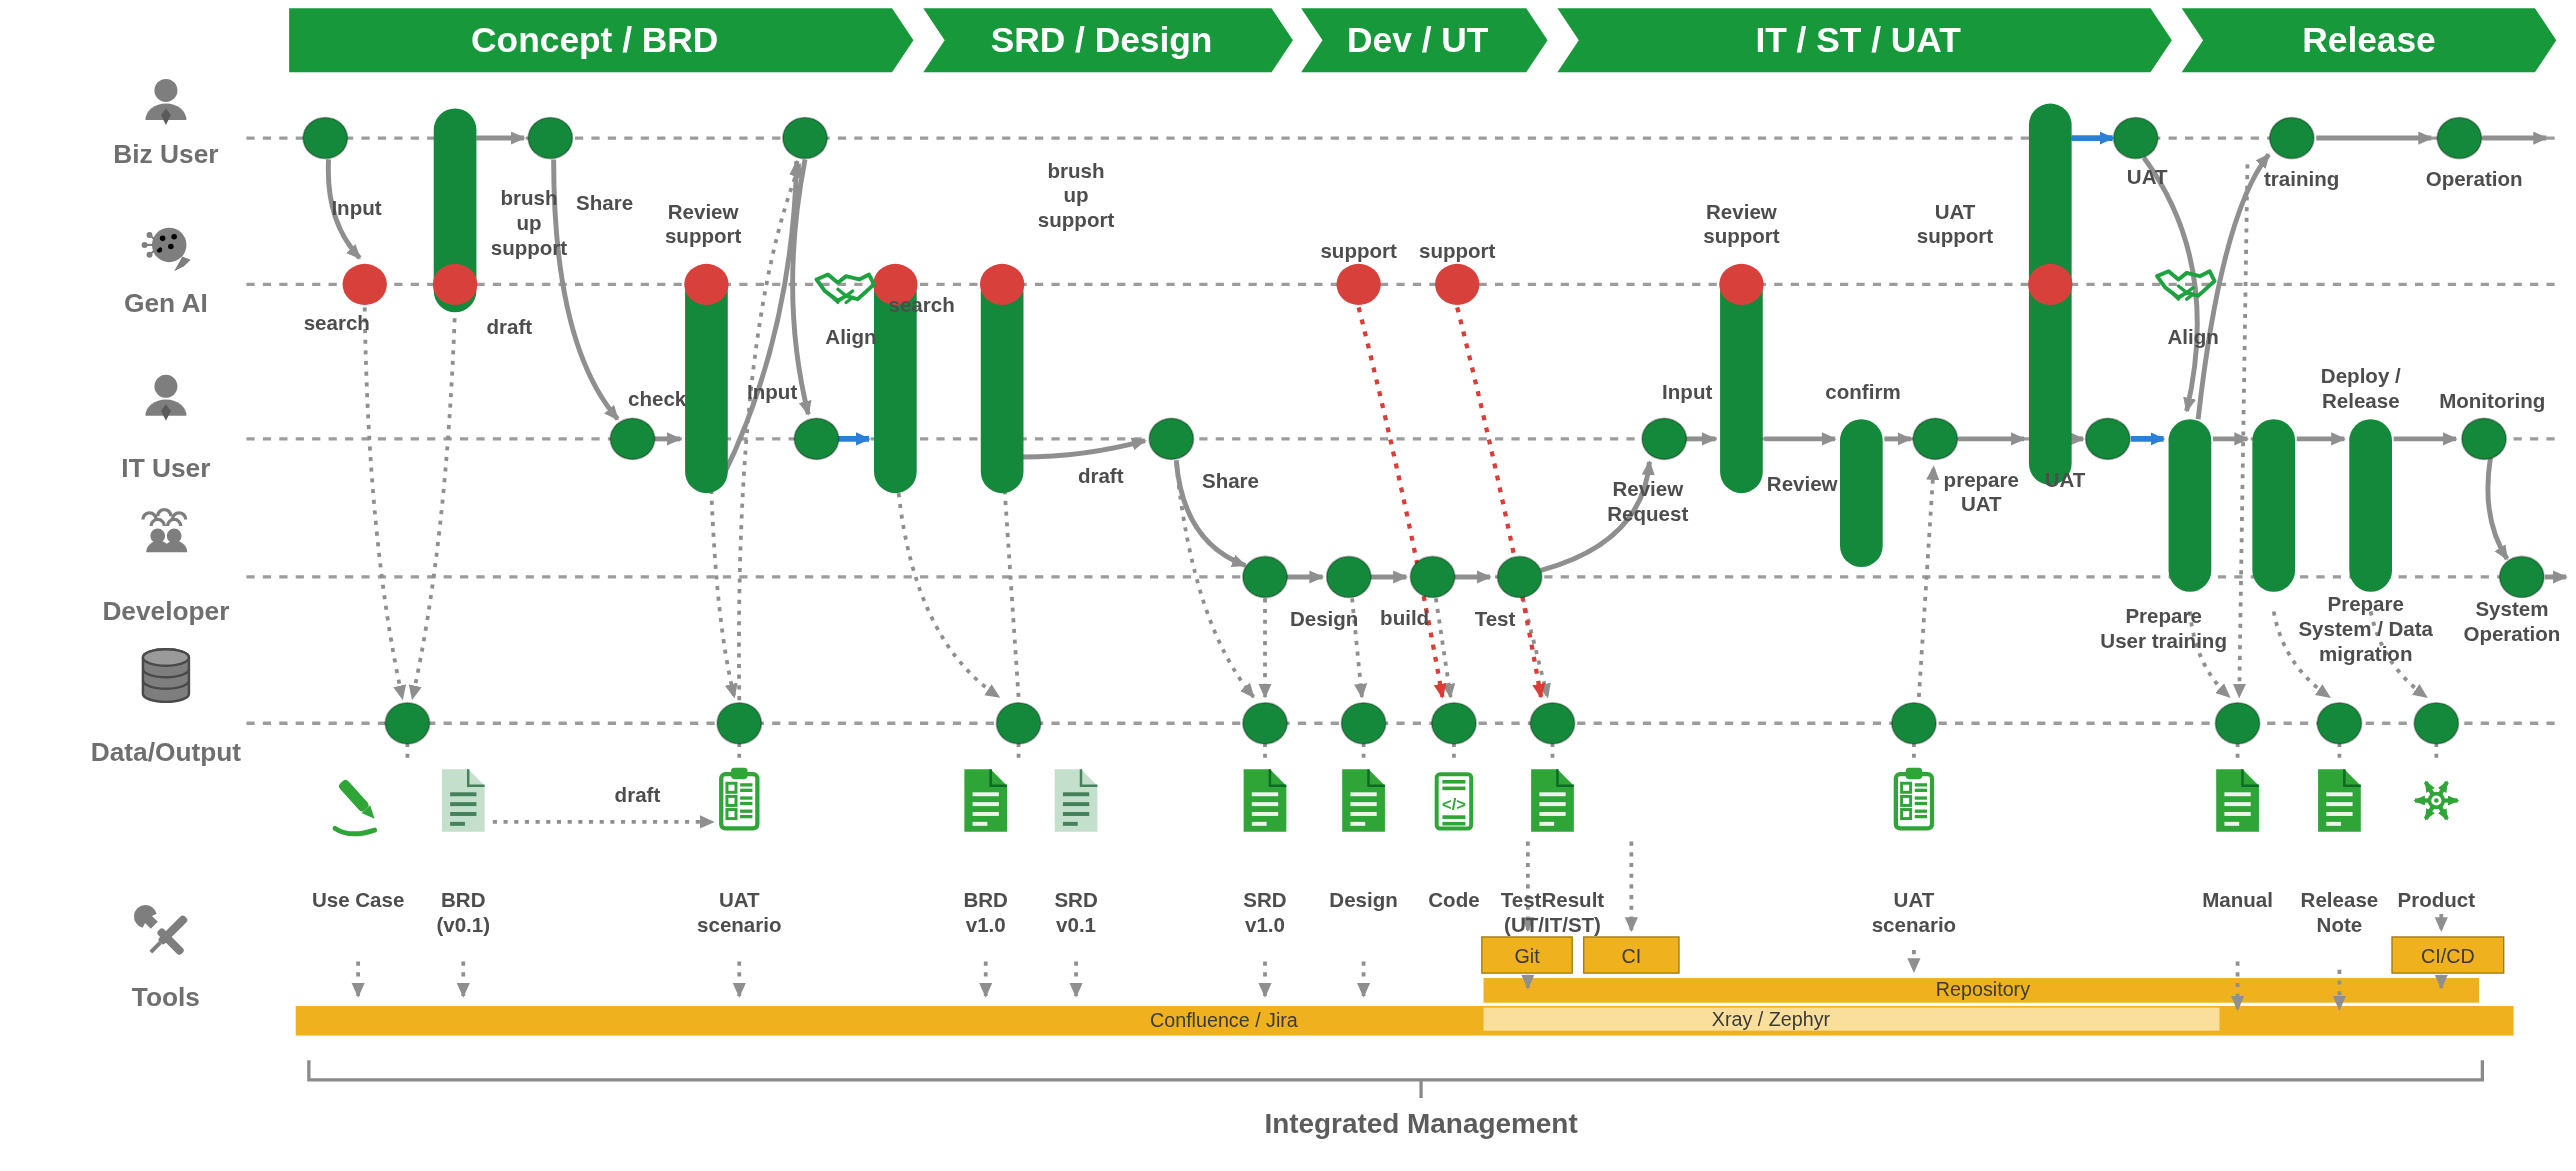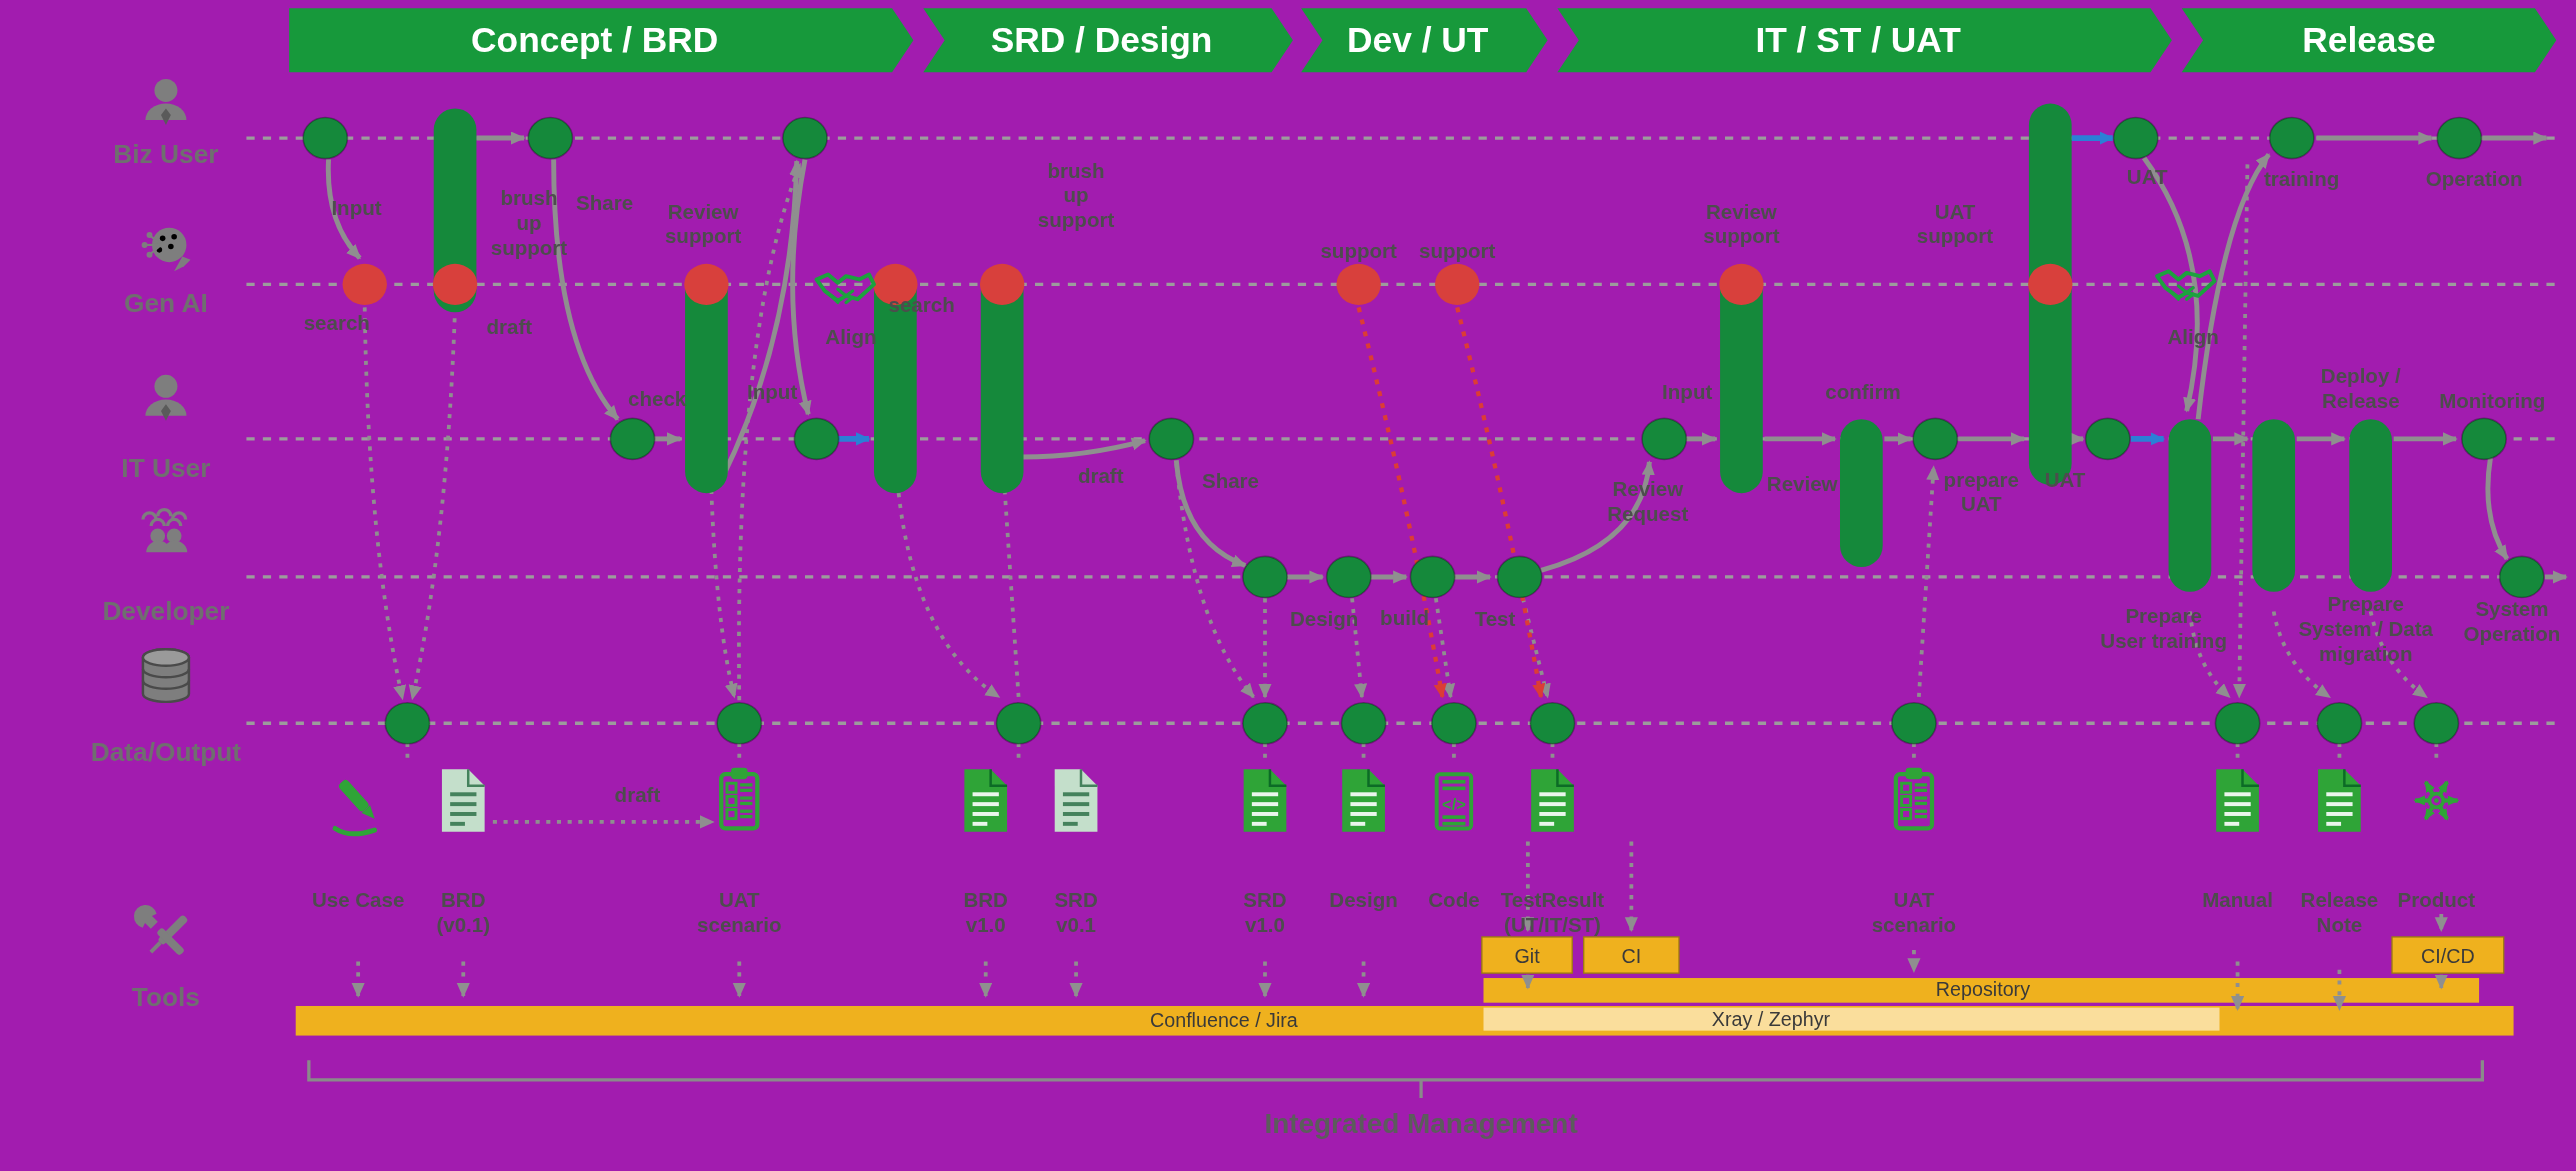--- a/index.html
+++ b/index.html
@@ -1,16 +1,16 @@
 <!DOCTYPE html>
 <html style="font-size:10.7px"><head>
 <meta charset="utf-8">
 <style>
   html,body{margin:0;padding:0;background:#000;}
-  #stage{width:2576px;height:1172px;background:#a21caf;position:relative;overflow:hidden;}
+  #stage{width:2576px;height:1172px;background:#ffffff;position:relative;overflow:hidden;}
   svg{display:block;}
   text{font-family:"Liberation Sans","DejaVu Sans",sans-serif;}
   .phase-label{fill:#fff;font-size:21.5px;font-weight:bold;text-anchor:middle;}
   .lane-label{fill:#6f6f6f;font-size:16px;font-weight:bold;text-anchor:middle;}
   .flow-label{fill:#4d4d4d;font-size:12.5px;font-weight:bold;text-anchor:middle;}
   .doc-label{fill:#4d4d4d;font-size:12.5px;font-weight:bold;text-anchor:middle;}
   .tool-label{fill:#3a3a3a;font-size:12px;font-weight:normal;text-anchor:middle;}
   .bracket-label{fill:#5c5c5c;font-size:17px;font-weight:bold;text-anchor:middle;}
   .lane-line{stroke:#9c9c9c;stroke-width:2;stroke-dasharray:5 5;fill:none;}
   .e-s{stroke:#8f8f8f;stroke-width:3;fill:none;}

